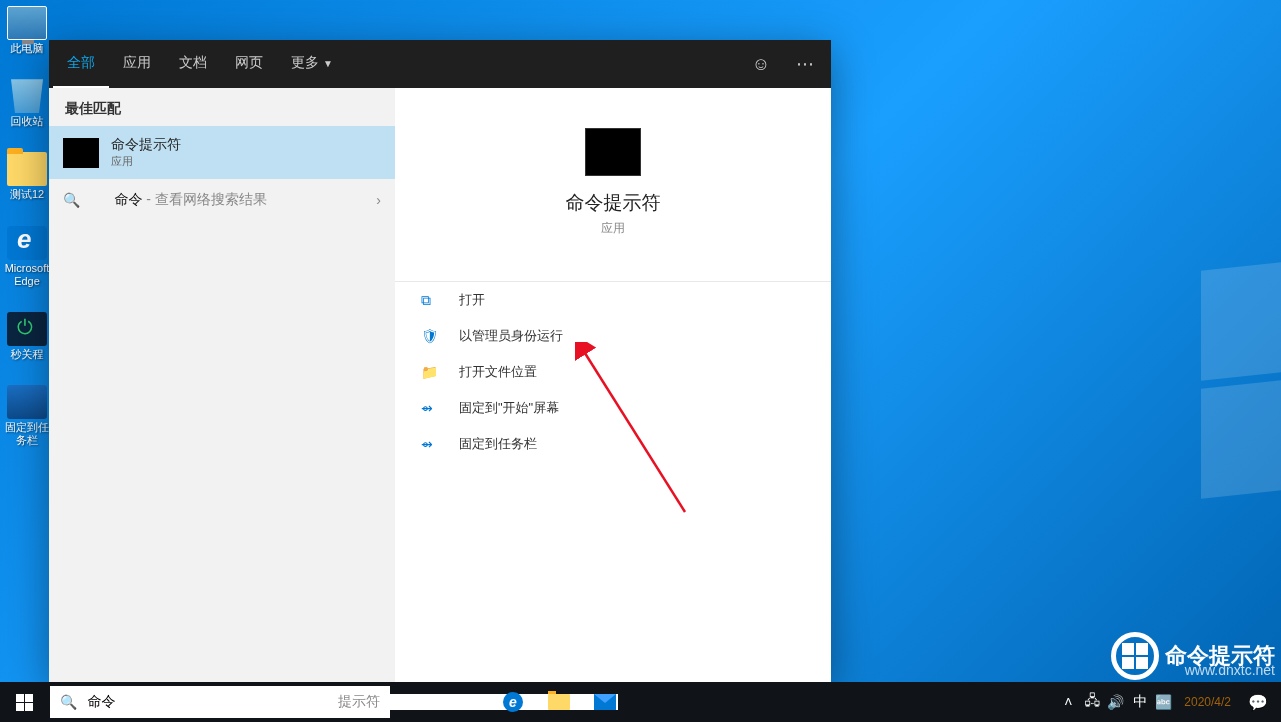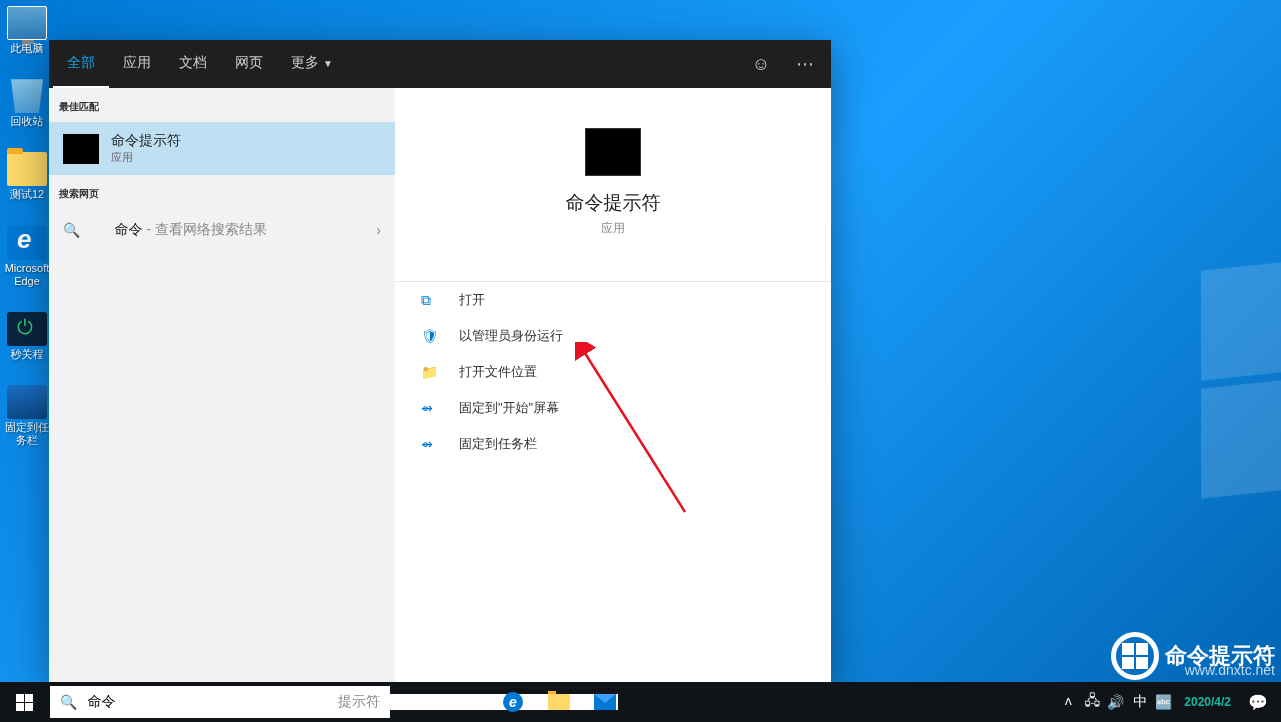--- a/index.html
+++ b/index.html
@@ -35,21 +35,21 @@
 .sp-tab { padding: 0 14px; height:48px; display:flex; align-items:center; font-size:14px; cursor:pointer; color:#ccc; border-bottom:2px solid transparent; }
 .sp-tab.active { color:#0ea5e9; border-bottom:2px solid #fff; }
 .sp-tab .chev { font-size:10px; margin-left:4px; }
 .sp-spacer { flex:1; }
 .sp-ricon { width:44px; height:48px; display:flex; align-items:center; justify-content:center; cursor:pointer; color:#ccc; font-size:18px; }
 
 .sp-body { display:flex; flex:1; }
 .sp-left { width: 346px; background:#f2f2f2; padding:0; }
 .sp-right { flex:1; background:#fff; padding: 0; }
 
-.sec-hdr { font-size:10px; font-weight:600; padding: 12px 10px 8px; color:#333; }
+.sec-hdr { font-size:14px; font-weight:600; padding: 12px 16px 8px; color:#333; }
 .result { display:flex; align-items:center; padding: 10px 14px; cursor:pointer; }
 .result.selected { background:#bfe0f2; }
 .result .ric { width:36px; height:30px; background:#000; margin-right:12px; flex-shrink:0; }
 .result .rtitle { font-size:14px; color:#222; }
 .result .rsub { font-size:11px; color:#666; }
 
 .web-result { display:flex; align-items:center; padding: 12px 14px; cursor:pointer; }
 .web-result .sic { margin-right:14px; color:#555; font-size:14px; }
 .web-result .wtxt { flex:1; font-size:14px; color:#333;margin-left:20px; }
 .web-result .wtxt .term { color:#111; }
@@ -84,21 +84,21 @@
 .tb-icon { width:46px; height:40px; display:flex; align-items:center; justify-content:center; cursor:pointer; color:#fff; font-size:18px; }
 
 .edge-tb { width:20px; height:20px; border-radius:50%; background:#0078d4; color:#fff; display:flex; align-items:center; justify-content:center; font-weight:bold; font-size:14px; font-style:italic; }
 .folder-tb { width:22px; height:16px; background:#ffd968; position:relative; border-radius:1px; }
 .folder-tb::before { content:""; position:absolute; top:-3px; left:0; width:8px; height:3px; background:#ffb020; }
 .mail-tb { width:22px; height:16px; background:#0078d4; position:relative; }
 .mail-tb::after { content:""; position:absolute; top:0; left:0; border-left:11px solid transparent; border-right:11px solid transparent; border-top:9px solid #40a0ff; }
 
 .tray { margin-left:auto; display:flex; align-items:center; height:40px; padding-right:4px; }
 .tray-ic { width:24px; height:40px; display:flex; align-items:center; justify-content:center; color:#fff; font-size:14px; cursor:pointer; }
-.tray-time { color:#14b8a6; font-size:12px; text-align:left; padding:0 8px; cursor:pointer; line-height:1.2;font-weight:bold; }
+.tray-time { color:#a16207; font-size:12px; text-align:left; padding:0 8px; cursor:pointer; line-height:1.2; }
 .action-center { width:38px; height:40px; display:flex; align-items:center; justify-content:center; color:#fff; cursor:pointer; font-size:16px; }
 
 .watermark { position:absolute; right:6px; bottom:44px; color:rgba(255,255,255,0.75); font-size:14px; font-weight:500; }
 .watermark2 { position:absolute; right:6px; bottom:42px; color:#fff; font-size:22px; font-weight:bold; display:flex; align-items:center; }
 .wm-logo { width:48px; height:48px; border:5px solid #fff; border-radius:50%; margin-right:6px; display:grid; grid-template-columns:1fr 1fr; grid-template-rows:1fr 1fr; gap:2px; padding:6px; }
 .wm-logo div { background:#fff; }
 </style>
 </head>
 <body>
 
@@ -151,21 +151,20 @@
   <div class="sp-body">
     <div class="sp-left">
       <div class="sec-hdr">最佳匹配</div>
       <div class="result selected">
         <div class="ric"></div>
         <div>
           <div class="rtitle">命令提示符</div>
           <div class="rsub">应用</div>
         </div>
       </div>
-      <div class="sec-hdr">搜索网页</div>
       <div class="web-result">
         <span class="sic">🔍</span>
         <span class="wtxt"><span class="term">命令</span><span class="desc"> - 查看网络搜索结果</span></span>
         <span class="arrow">›</span>
       </div>
     </div>
     <div class="sp-right">
       <div class="preview">
         <div class="picon"></div>
         <div class="ptitle">命令提示符</div>

